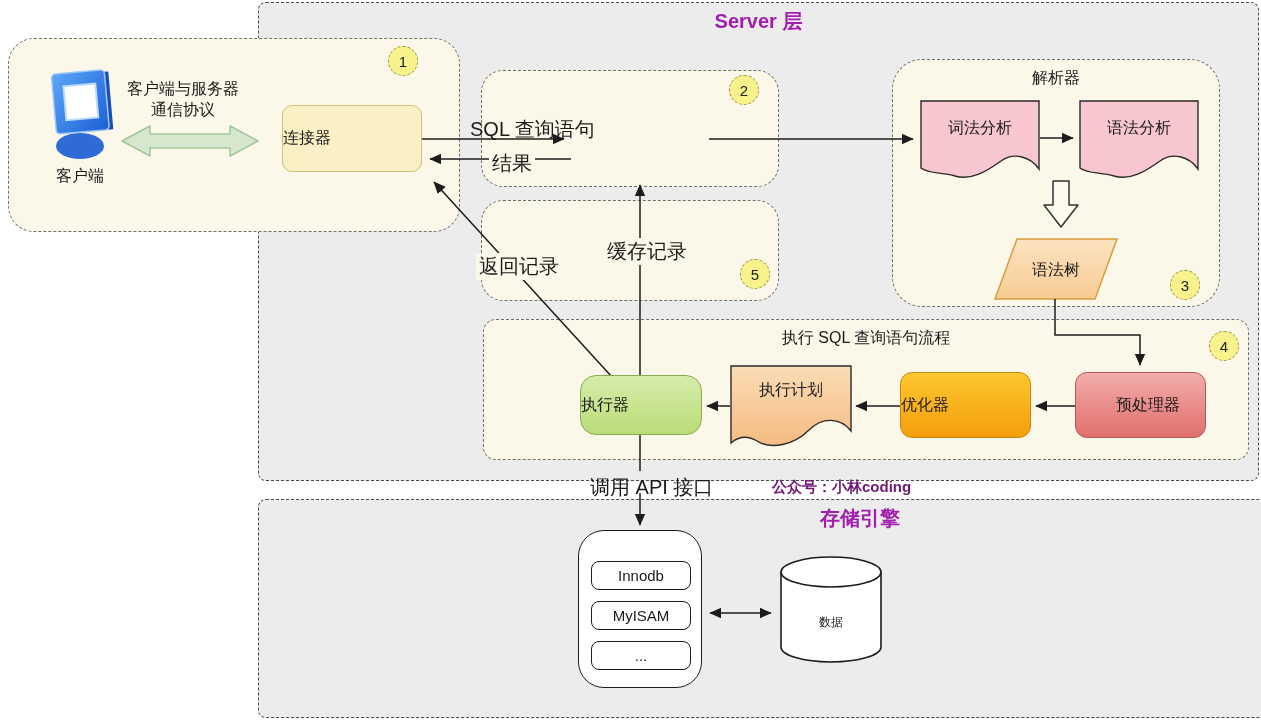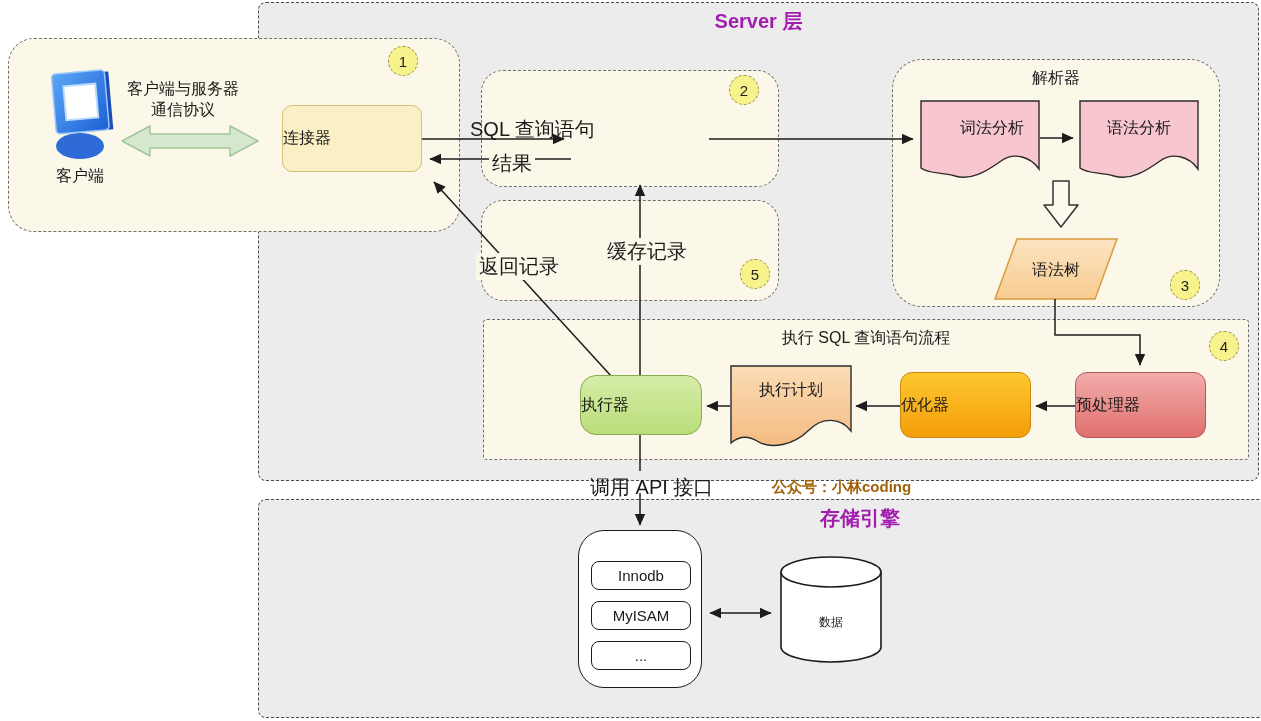--- a/index.html
+++ b/index.html
@@ -12,21 +12,21 @@
   .node{position:absolute;display:flex;align-items:center;justify-content:flex-start;
         font-size:16px;box-sizing:border-box;white-space:nowrap;}
   .badge{position:absolute;width:30px;height:30px;border-radius:50%;background:#F7F28B;
          border:1px dashed #97914f;box-sizing:border-box;display:flex;align-items:center;
          justify-content:center;font-size:15px;color:#222;}
   .lbl{position:absolute;font-size:20px;white-space:nowrap;color:#1b1b1b;}
   .lbl-masked{background:#FBF7E9;padding:0 3px;}
   .shape-label{position:absolute;display:flex;align-items:center;justify-content:center;
                font-size:16px;white-space:nowrap;color:#1b1b1b;}
   .overlay{position:absolute;left:0;top:0;pointer-events:none;}
-  .watermark{position:absolute;font-size:15px;font-weight:bold;color:#a16207;white-space:nowrap;}
+  .watermark{position:absolute;font-size:15px;font-weight:bold;color:#701a75;white-space:nowrap;}
   .engine-shell{position:absolute;background:#fff;border:1.6px solid #1c1c1c;border-radius:26px;box-sizing:border-box;}
   .engine-item{position:absolute;background:#fff;border:1.5px solid #1c1c1c;border-radius:8px;
                box-sizing:border-box;display:flex;align-items:center;justify-content:center;font-size:15px;}
   .proto-text{position:absolute;text-align:center;font-size:16px;font-weight:500;line-height:21px;white-space:nowrap;}
 </style>
 </head>
 <body>
 
 <div class="canvas">
 
@@ -36,21 +36,21 @@
   <div class="layer" style="left:258px;top:499px;width:1204px;height:219px;font-family:Liberation Serif, serif;">
     <div class="layer-title">存储引擎</div>
   </div>
 
   <div class="panel" style="left:8px;top:38px;width:452px;height:194px;border-radius:26px;"></div>
   <div class="panel" style="left:481px;top:70px;width:298px;height:117px;border-radius:22px;"></div>
   <div class="panel" style="left:481px;top:200px;width:298px;height:101px;border-radius:22px;"></div>
   <div class="panel" style="left:892px;top:59px;width:328px;height:248px;border-radius:30px;">
     <div class="panel-title">解析器</div>
   </div>
-  <div class="panel" style="left:483px;top:319px;width:766px;height:141px;border-radius:4px;">
+  <div class="panel" style="left:483px;top:319px;width:766px;height:141px;border-radius:13px;">
     <div class="panel-title">执行 SQL 查询语句流程</div>
   </div>
 
   <svg class="overlay" width="1261" height="721" viewBox="0 0 1261 721">
     <defs>
       <marker id="ah" viewBox="0 0 10 8" refX="8.5" refY="4" markerWidth="9" markerHeight="8" orient="auto-start-reverse">
         <path d="M0,0 L9,4 L0,8 Z" fill="#1c1c1c"></path>
       </marker>
       <linearGradient id="gradPlan" x1="0" y1="0" x2="0" y2="1">
         <stop offset="0" stop-color="#FBDCB5"></stop>
@@ -118,25 +118,25 @@
 
 
   <div class="node" style="left:580px;top:375px;width:122px;height:60px;background:linear-gradient(180deg,#D6ECA9,#BADD78);border:1px solid #86AC52;border-radius:16px;">
       <span>执行器</span>
     </div>
 
   <div class="node" style="left:900px;top:372px;width:131px;height:66px;background:linear-gradient(180deg,#FDC72E,#F49E0B);border:1px solid #C9880F;border-radius:12px;">
       <span>优化器</span>
     </div>
 
-  <div class="node" style="left:1075px;top:372px;width:131px;height:66px;background:linear-gradient(180deg,#F2ADAB,#E06F6D);border:1px solid #B35858;border-radius:12px;">
+  <div class="node" style="left:1075px;top:372px;width:131px;height:66px;background:linear-gradient(180deg,#F2ADAB,#E06F6D);border:1px solid #B35858;border-radius:12px;padding-left:40px;">
       <span>预处理器</span>
     </div>
 
-  <div class="shape-label" style="left:920px;top:112px;width:120px;height:32px;padding-left:12px;">
+  <div class="shape-label" style="left:920px;top:112px;width:120px;height:32px;">
       <span>词法分析</span>
     </div>
   <div class="shape-label" style="left:1079px;top:112px;width:120px;height:32px;">
       <span>语法分析</span>
     </div>
   <div class="shape-label" style="left:995px;top:254px;width:122px;height:32px;">
       <span>语法树</span>
     </div>
   <div class="shape-label" style="left:730px;top:372px;width:122px;height:36px;align-items:center;">
       <span>执行计划</span>

